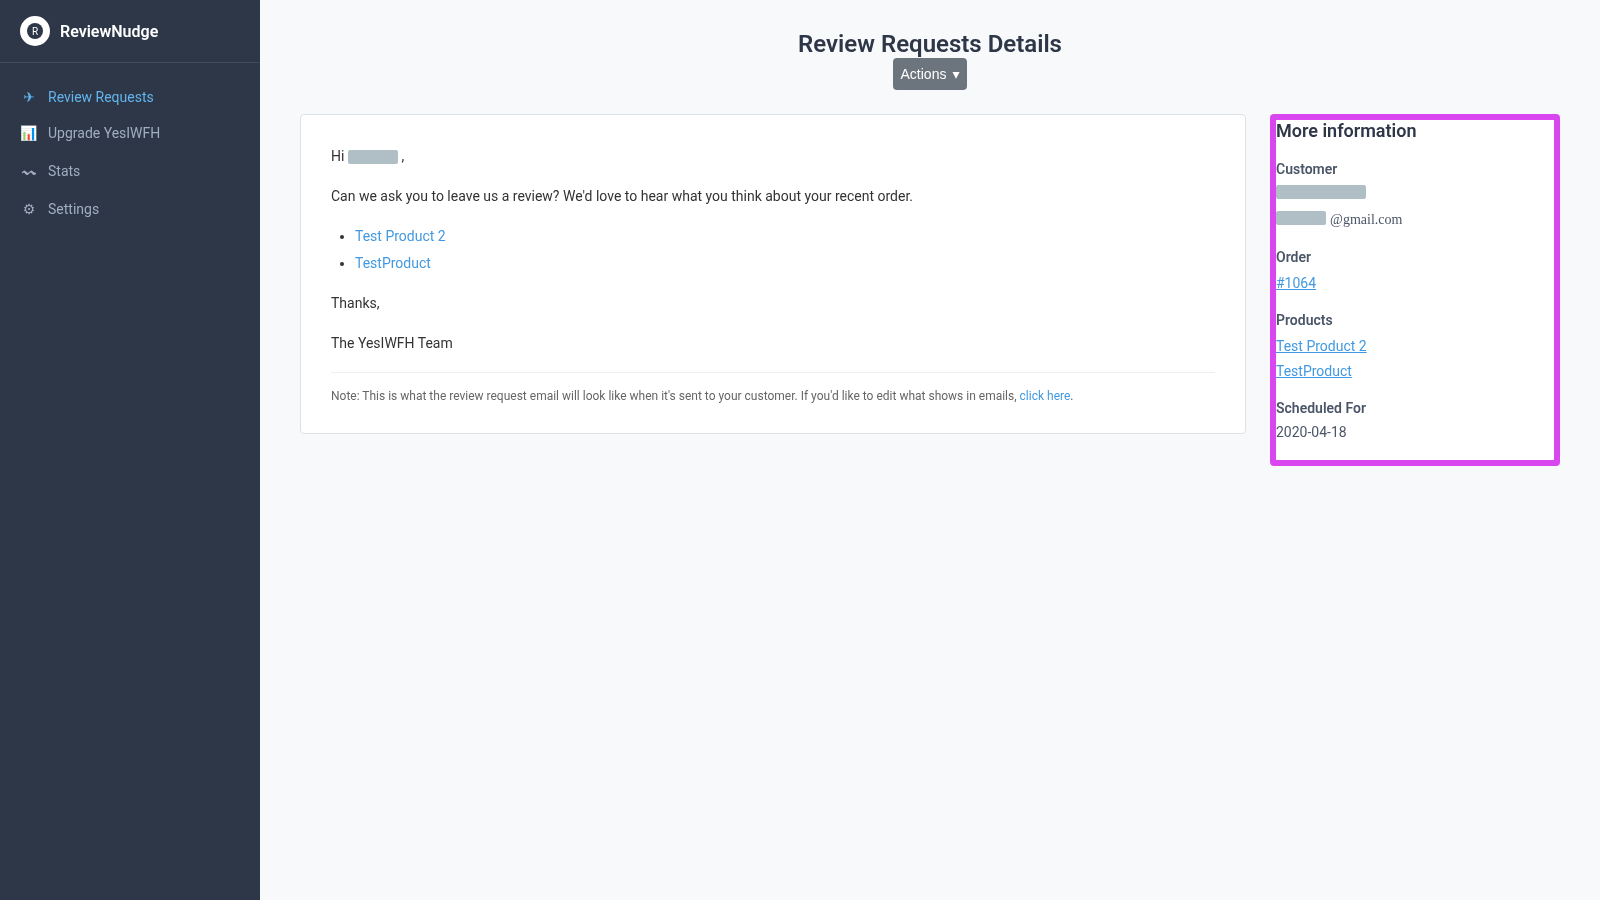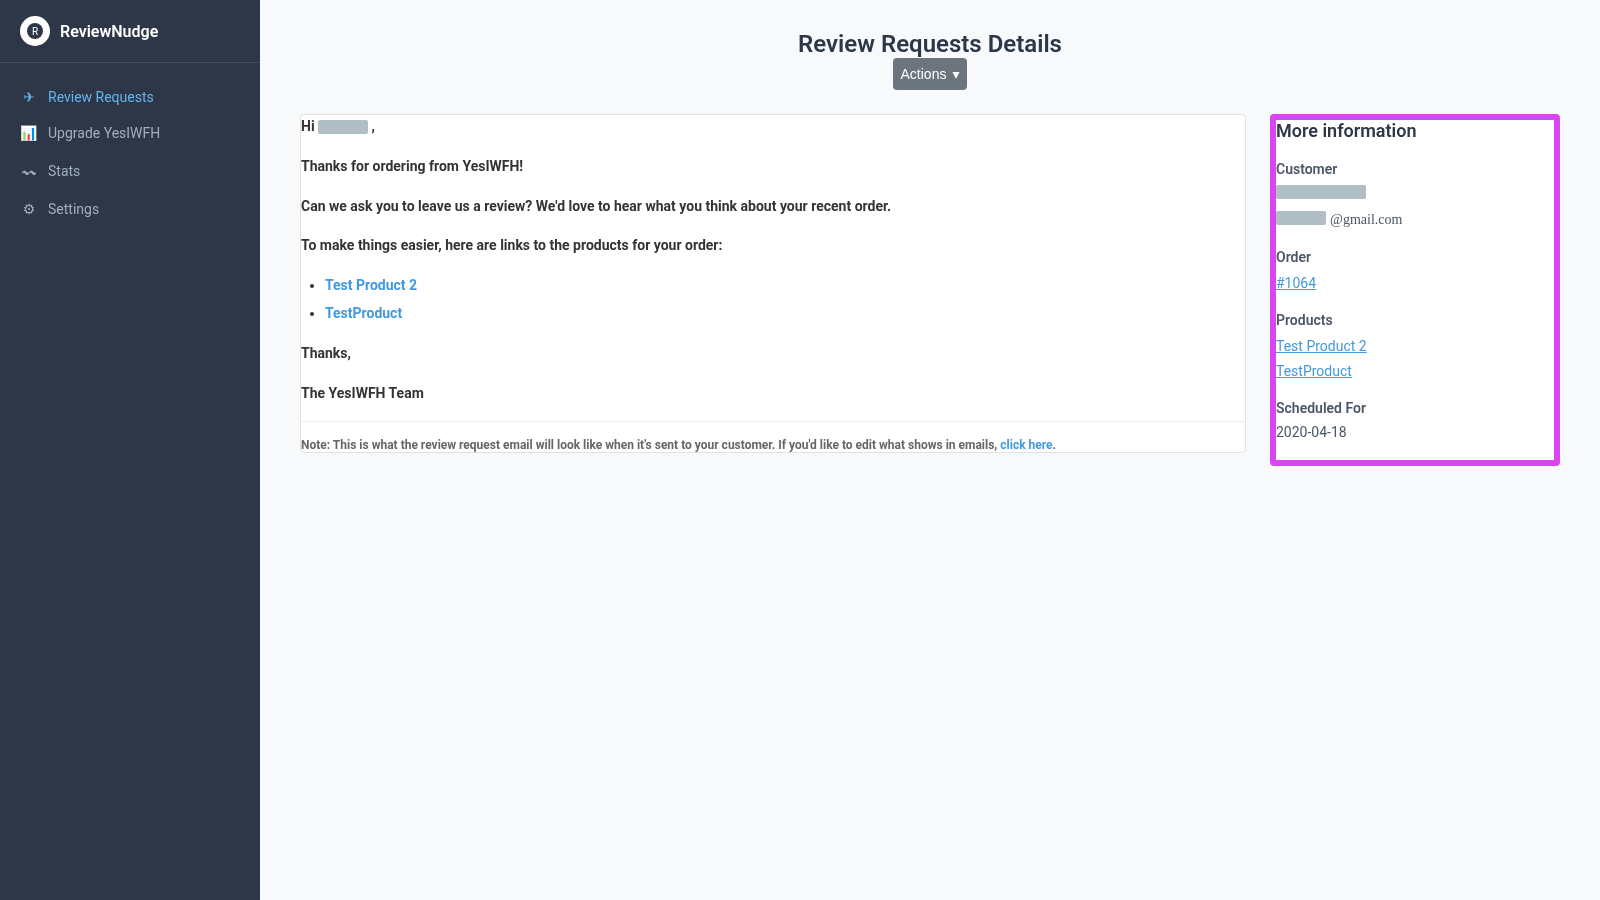--- a/index.html
+++ b/index.html
@@ -101,21 +101,21 @@
       gap: 24px;
       align-items: flex-start;
     }
 
     
     .email-card {
       flex: 1;
       background: #fff;
       border: 1px solid #dee2e6;
       border-radius: 4px;
-      font-weight: bold;
+      padding: 30px;
     }
     .email-body {
       font-size: 14px;
       color: #333;
       line-height: 1.7;
     }
     .email-body p {
       margin-bottom: 16px;
     }
     .email-body ul {
@@ -237,23 +237,21 @@
 
   <div class="content-area">
 
     <div class="email-card">
       <div class="email-body">
         <p>
           <span>Hi</span>
           <span class="redacted-block" style="width:50px;"></span>
           <span>,</span>
         </p>
-        <p>Thanks for ordering from YesIWFH!</p>
         <p>Can we ask you to leave us a review? We'd love to hear what you think about your recent order.</p>
-        <p>To make things easier, here are links to the products for your order:</p>
         <ul>
           <li>
             <a class="email-link" href="#">Test Product 2</a>
           </li>
           <li>
             <a class="email-link" href="#">TestProduct</a>
           </li>
         </ul>
         <p>Thanks,</p>
         <p>The YesIWFH Team</p>

